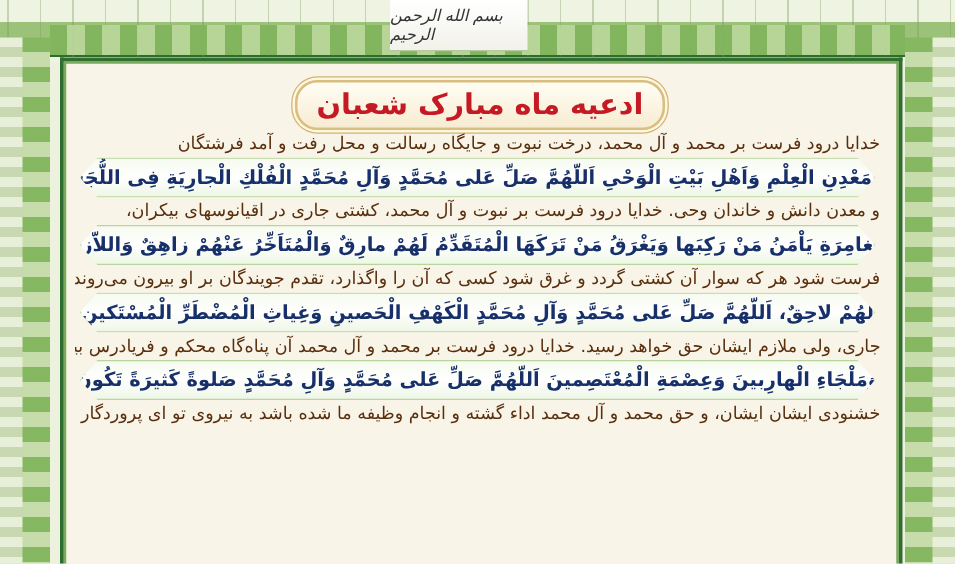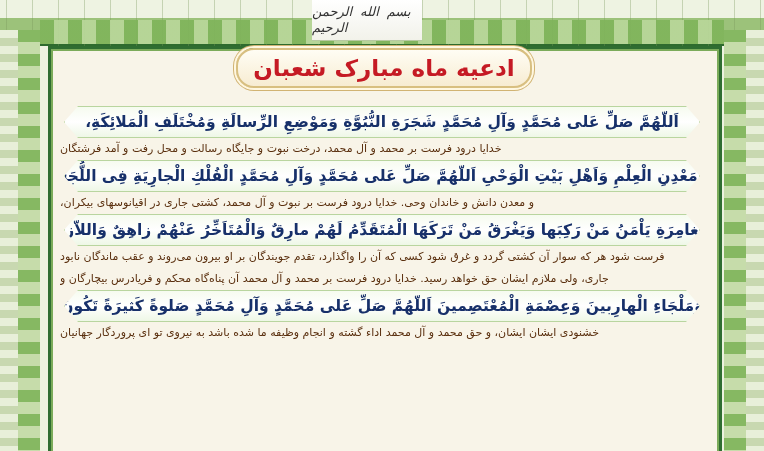--- a/index.html
+++ b/index.html
@@ -17,33 +17,33 @@
     background: repeating-linear-gradient(180deg, #86b862 0 12px, #c6dcaa 12px 24px); }
   .frame-left { left:0; } .frame-right { right:0; }
   .frame-left::before, .frame-right::before { content:""; position:absolute; top:0; bottom:0; width:18px;
     background: repeating-linear-gradient(180deg, #e8efd9 0 8px, #c8d8b0 8px 16px); }
   .frame-left::before { left:0; } .frame-right::before { right:0; }
   .inner-border { position:absolute; left:48px; top:46px; width:668px; height:405px;
     border:3px solid #2f6d31; border-bottom:none; box-shadow: inset 0 0 0 2px #7bab5a; background:#f8f4e8; }
   
   .basmala { position:absolute; left:312px; top:0; width:110px; height:40px; background:linear-gradient(#fff,#f2f2ea);
     border-bottom:1px solid #b7c9a0; display:flex; align-items:center; justify-content:center;
-    font-family:Liberation Mono, monospace; font-size:13px; color:#333; font-style:italic; }
+    font-family:Liberation Sans, sans-serif; font-size:13px; color:#333; font-style:italic; }
   
-  .title-wrap { position:absolute; left:236px; top:48px; width:292px; height:36px; display:flex; align-items:center; justify-content:center;
+  .title-wrap { position:absolute; left:236px; top:64px; width:292px; height:36px; display:flex; align-items:center; justify-content:center;
     background:linear-gradient(#fffdf4,#f7ecd2); border:2px solid #d8bf80; border-radius:18px / 18px;
     box-shadow: 0 0 0 2px #fff7e0, 0 0 0 3px #d1b373; }
   .title { direction:rtl; color:#c51a24; font-weight:bold; font-size:23px; font-family:"DejaVu Sans", sans-serif; white-space:nowrap; }
   
   .rows { position:absolute; left:60px; top:104px; width:644px; }
   .arabic { position:relative; height:30px; margin:0 4px; direction:rtl; display:flex; align-items:center; justify-content:center;
     background:linear-gradient(#f6fbef,#fff 50%,#eef7e6); border:1px solid #b9d59f;
     clip-path: polygon(14px 0, calc(100% - 14px) 0, 100% 50%, calc(100% - 14px) 100%, 14px 100%, 0 50%);
     color:#17306a; font-weight:bold; font-size:15.5px; font-family:"DejaVu Sans", sans-serif; white-space:nowrap; overflow:hidden; }
-  .persian { direction:rtl; text-align:left; height:22px; line-height:22px; color:#5a2f0e; font-size:11px; white-space:nowrap; overflow:hidden; }
+  .persian { direction:rtl; text-align:right; height:22px; line-height:22px; color:#5a2f0e; font-size:14px; white-space:nowrap; overflow:hidden; }
   .row-0 .arabic { margin-top:2px; }
 </style>
 </head>
 <body>
 
 <div class="page">
   <div class="frame-top">
       <div class="diamonds"></div>
     </div>
   <div class="frame-left"></div>
@@ -51,32 +51,32 @@
   <div class="inner-border"></div>
 
   <div class="basmala">بسم الله الرحمن الرحیم</div>
 
   <div class="title-wrap">
     <div class="title">ادعیه ماه مبارک شعبان</div>
   </div>
 
   <div class="rows">
     <div class="row row-0">
-      <div class="arabic">اَللّهُمَّ صَلِّ عَلى مُحَمَّدٍ وَآلِ مُحَمَّدٍ شَجَرَةِ النُّبُوَّةِ وَمَوْضِعِ الرِّسالَةِ وَمُخْتَلَفِ الْمَلائِكَةِ،</div>
       <div class="persian">خدایا درود فرست بر محمد و آل محمد، درخت نبوت و جایگاه رسالت  و محل رفت و آمد فرشتگان</div>
     </div>
     <div class="row">
       <div class="arabic">وَمَعْدِنِ الْعِلْمِ وَاَهْلِ بَيْتِ الْوَحْىِ اَللّهُمَّ صَلِّ عَلى مُحَمَّدٍ وَآلِ مُحَمَّدٍ الْفُلْكِ الْجارِيَةِ فِى اللُّجَجِ</div>
       <div class="persian">و معدن دانش و خاندان وحی.  خدایا درود فرست بر  نبوت و آل محمد، کشتی جاری در اقیانوسهای بیکران،</div>
     </div>
     <div class="row">
       <div class="arabic">الْغامِرَةِ يَاْمَنُ مَنْ رَكِبَها وَيَغْرَقُ مَنْ تَرَكَهَا الْمُتَقَدِّمُ لَهُمْ مارِقٌ وَالْمُتَاَخِّرُ عَنْهُمْ زاهِقٌ وَاللاّزِمُ</div>
       <div class="persian">فرست شود هر که سوار آن کشتی گردد و غرق شود کسی که آن را واگذارد، تقدم جویندگان بر او بیرون می‌روند و عقب ماندگان نابود</div>
     </div>
     <div class="row">
+      <div class="arabic">لَهُمْ لاحِقٌ، اَللّهُمَّ صَلِّ عَلى مُحَمَّدٍ وَآلِ مُحَمَّدٍ الْكَهْفِ الْحَصينِ وَغِياثِ الْمُضْطَرِّ الْمُسْتَكينِ</div>
       <div class="persian">جاری، ولی ملازم ایشان حق خواهد رسید. خدایا درود فرست بر محمد و آل محمد آن پناه‌گاه محکم  و فریادرس بیچارگان و</div>
     </div>
     <div class="row">
       <div class="arabic">وَمَلْجَاءِ الْهارِبينَ وَعِصْمَةِ الْمُعْتَصِمينَ اَللّهُمَّ صَلِّ عَلى مُحَمَّدٍ وَآلِ مُحَمَّدٍ صَلوةً كَثيرَةً تَكُونُ</div>
     </div>
     <div class="row">
       <div class="persian">خشنودی ایشان ایشان، و حق محمد و آل محمد اداء گشته و انجام وظیفه ما شده باشد به  نیروی تو ای پروردگار جهانیان</div>
     </div>
   </div>
 </div>

